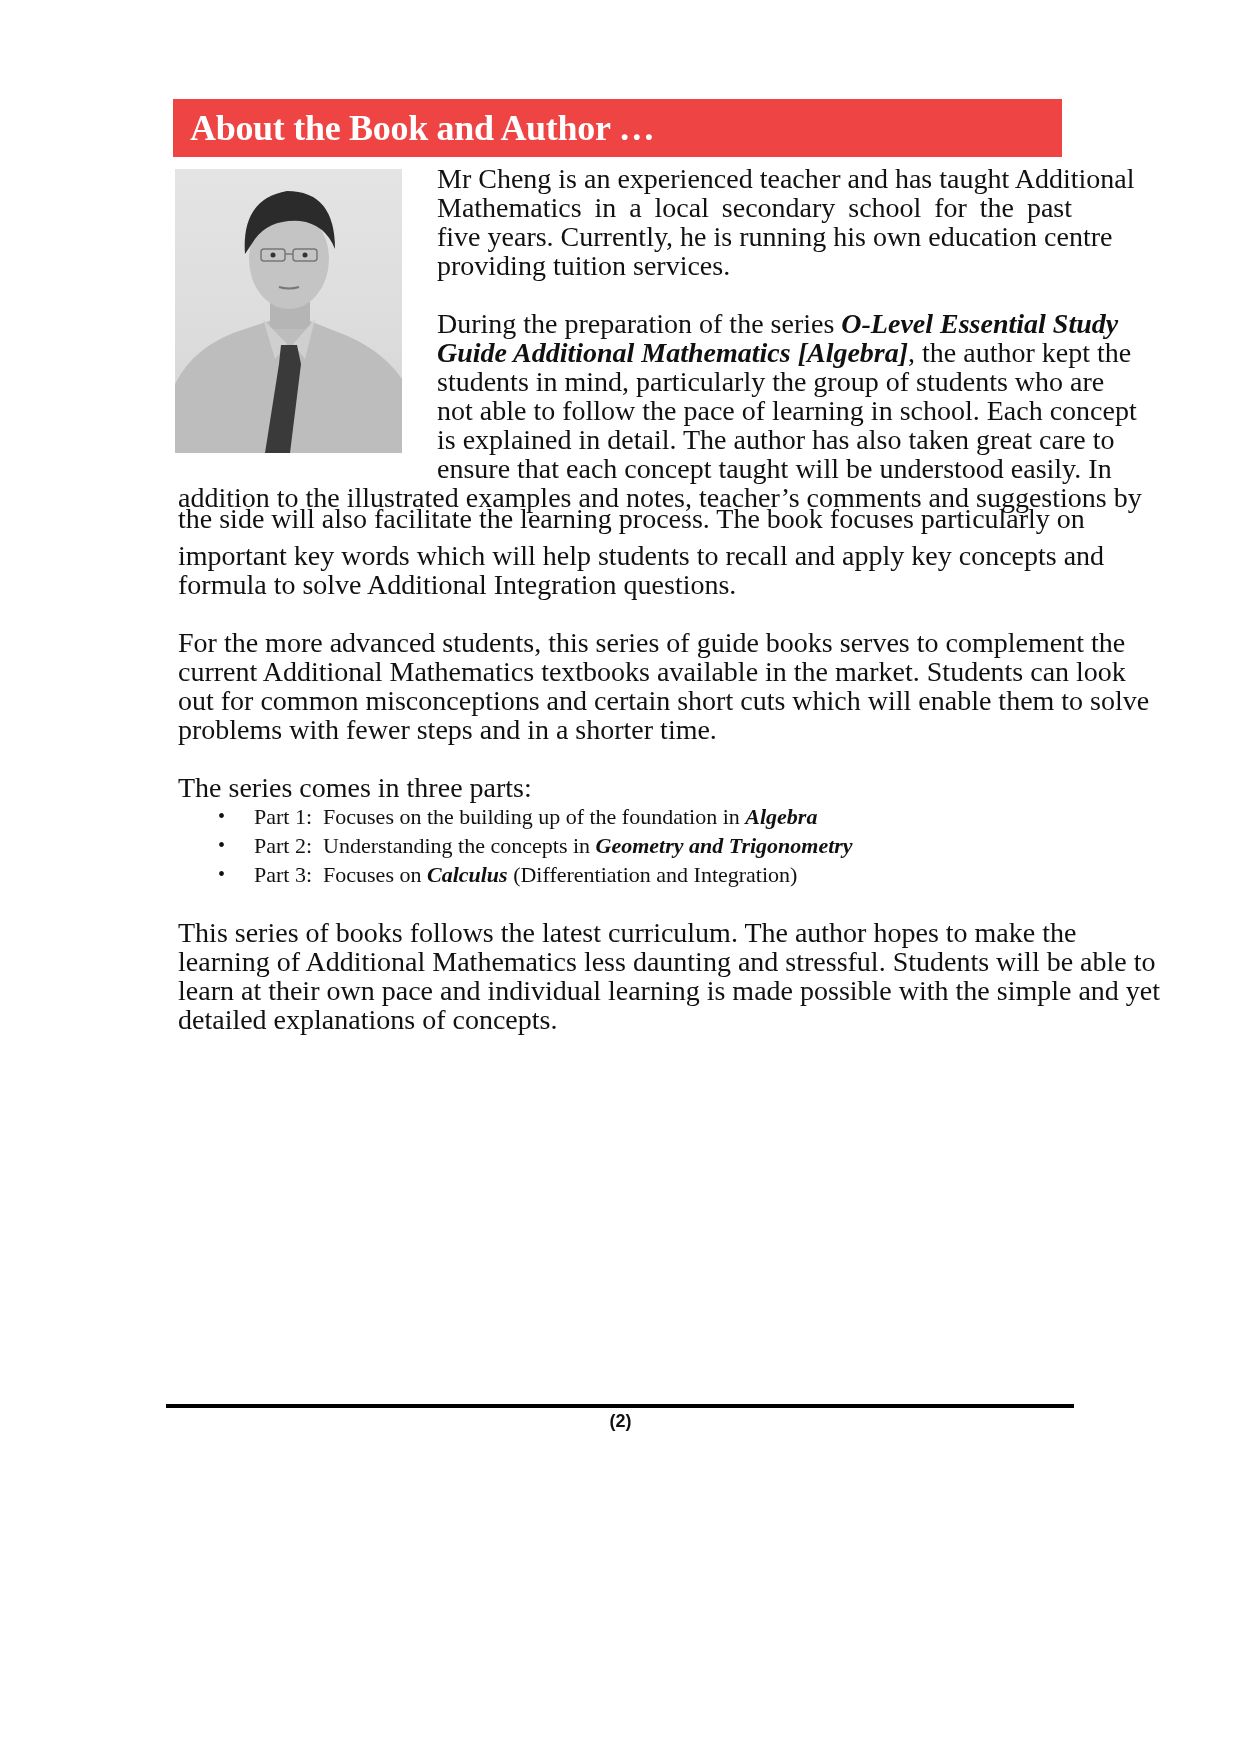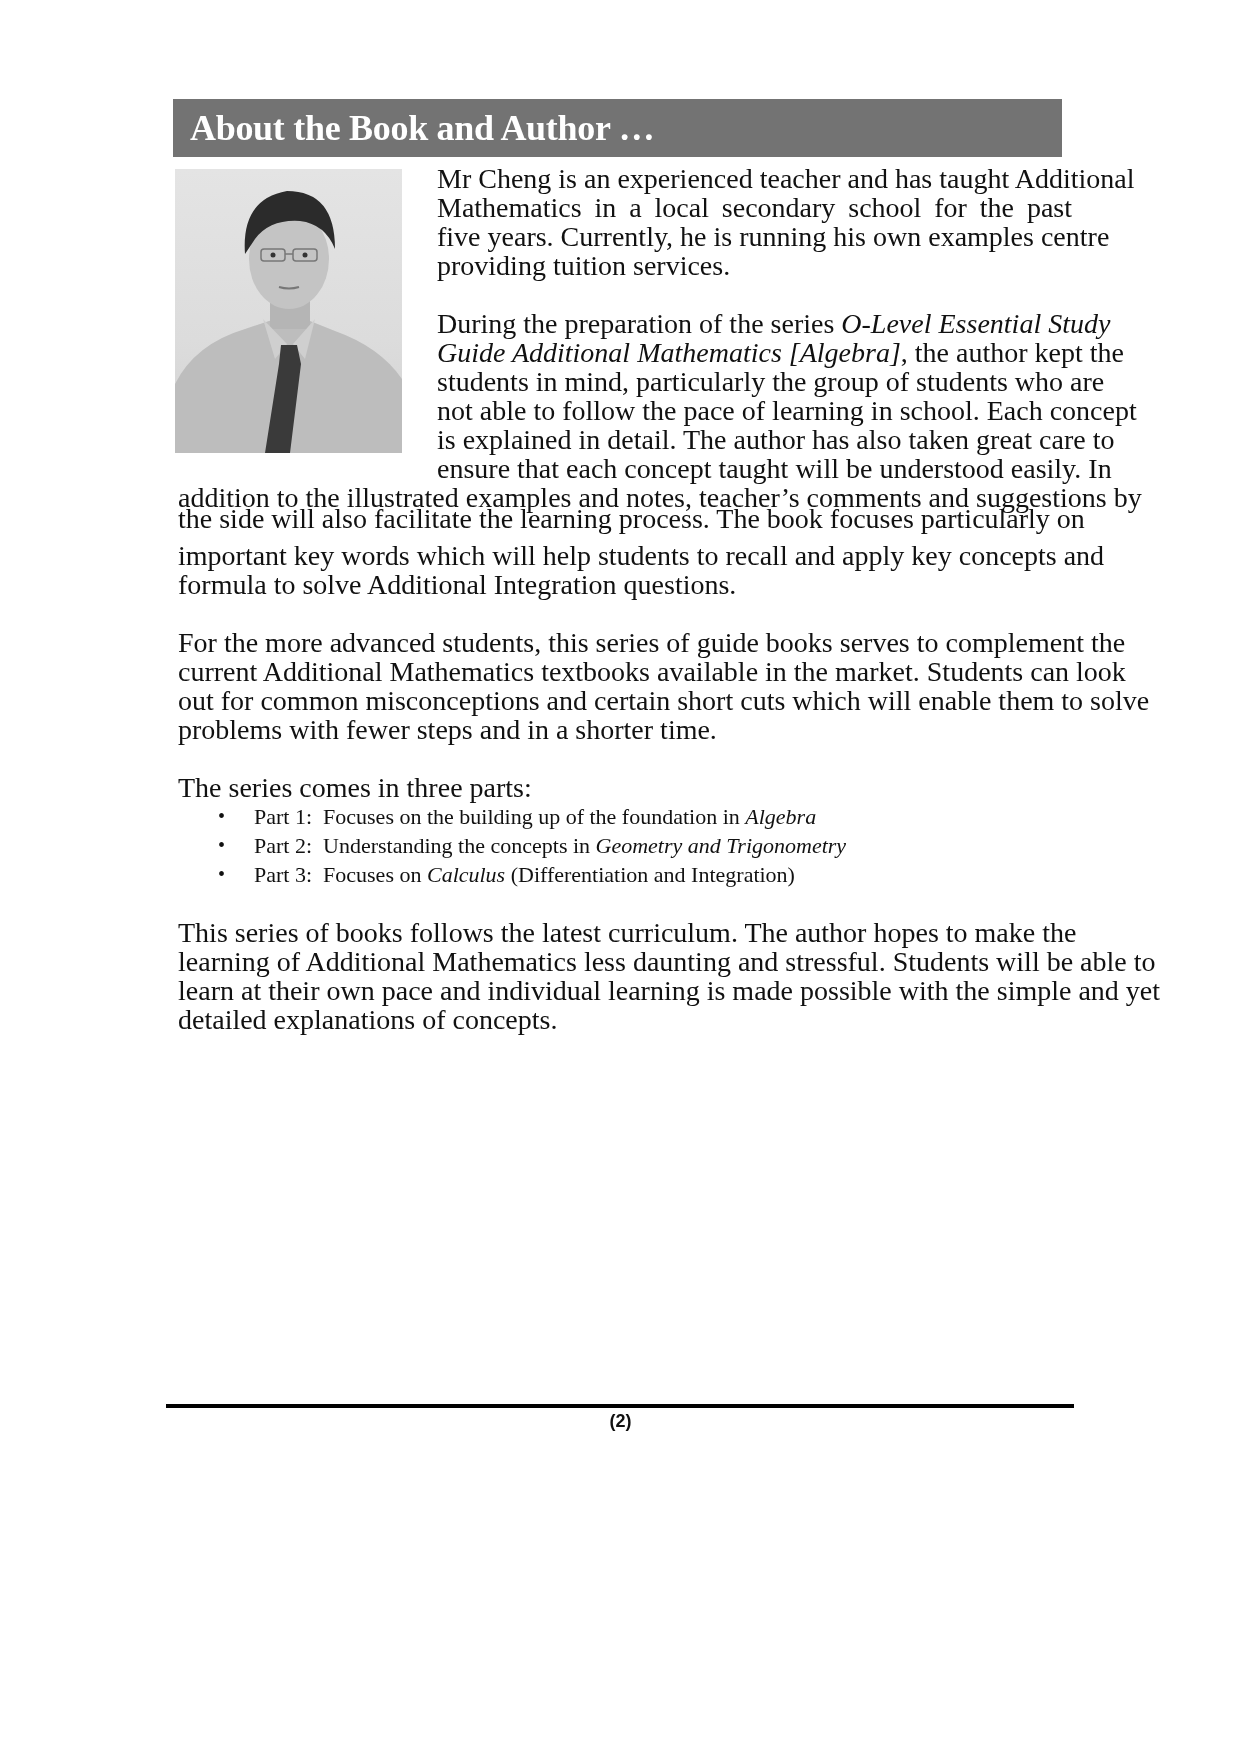--- a/index.html
+++ b/index.html
@@ -1,31 +1,31 @@
 <!DOCTYPE html>
 <html><head>
 <meta charset="utf-8">
 <style>
   html, body { margin: 0; padding: 0; background: #ffffff; }
   body { width: 1241px; height: 1755px; position: relative; overflow: hidden;
          font-family: "Liberation Serif", "DejaVu Serif", serif; color: #111; }
   .header-bar { position: absolute; left: 173px; top: 99px; width: 889px; height: 58px;
-                background: #737373; }
+                background: #ef4444; }
   .header-title { position: absolute; left: 17px; top: 6px; color: #fff;
                   font-family: "Liberation Serif", serif; font-weight: bold;
                   font-size: 36px; line-height: 46px; white-space: nowrap; letter-spacing: -0.3px; }
   .photo { position: absolute; left: 175px; top: 169px; width: 227px; height: 284px;
            background: linear-gradient(180deg,#e4e4e4 0%,#dcdcdc 60%,#d2d2d2 100%); overflow: hidden; }
   .photo svg { display: block; }
   .line { position: absolute; font-size: 28px; line-height: 29px; white-space: nowrap;
           text-align: justify; text-align-last: justify; }
   .line.last { text-align-last: left; }
   .col-r { left: 437px; width: 635px; }
   .col-f { left: 178px; width: 894px; }
-  .bi { font-weight: normal; font-style: italic; }
+  .bi { font-weight: bold; font-style: italic; }
   .bullet-row { position: absolute; left: 178px; font-size: 22px; line-height: 29px; white-space: nowrap; }
   .bullet { position: absolute; left: 40px; top: 0; font-size: 20px; }
   .bullet-text { position: absolute; left: 76px; top: 0; }
   .footer-rule { position: absolute; left: 166px; top: 1404px; width: 908px; height: 4px; background: #000; }
   .page-num { position: absolute; left: 0; width: 1241px; top: 1410px; text-align: center;
               font-family: "Liberation Sans", sans-serif; font-weight: bold; font-size: 18px; line-height: 22px; }
 </style>
 </head>
 <body>
 
@@ -54,21 +54,21 @@
 
     <circle cx="98" cy="86" r="2.5" fill="#333"></circle>
     <circle cx="130" cy="86" r="2.5" fill="#333"></circle>
 
     <path d="M104 118 Q114 121 124 118" stroke="#777" stroke-width="2" fill="none"></path>
   </svg>
 </div>
 
 <div class="line col-r" style="top:164px">Mr Cheng is an experienced teacher and has taught Additional</div>
 <div class="line col-r" style="top:193px">Mathematics in a local secondary school for the past</div>
-<div class="line col-r" style="top:222px">five years. Currently, he is running his own examples centre</div>
+<div class="line col-r" style="top:222px">five years. Currently, he is running his own education centre</div>
 <div class="line col-r last" style="top:251px">providing tuition services.</div>
 
 <div class="line col-r" style="top:309px"><span>During the preparation of the series </span><span class="bi">O-Level Essential Study</span></div>
 <div class="line col-r" style="top:338px"><span class="bi">Guide Additional Mathematics [Algebra]</span><span>, the author kept the</span></div>
 <div class="line col-r" style="top:367px">students in mind, particularly the group of students who are</div>
 <div class="line col-r" style="top:396px">not able to follow the pace of learning in school. Each concept</div>
 <div class="line col-r" style="top:425px">is explained in detail. The author has also taken great care to</div>
 <div class="line col-r" style="top:454px">ensure that each concept taught will be understood easily. In</div>
 <div class="line col-f" style="top:483px">addition to the illustrated examples and notes, teacher’s comments and suggestions by</div>
 <div class="line col-f" style="top:504px">the side will also facilitate the learning process. The book focuses particularly on</div>

